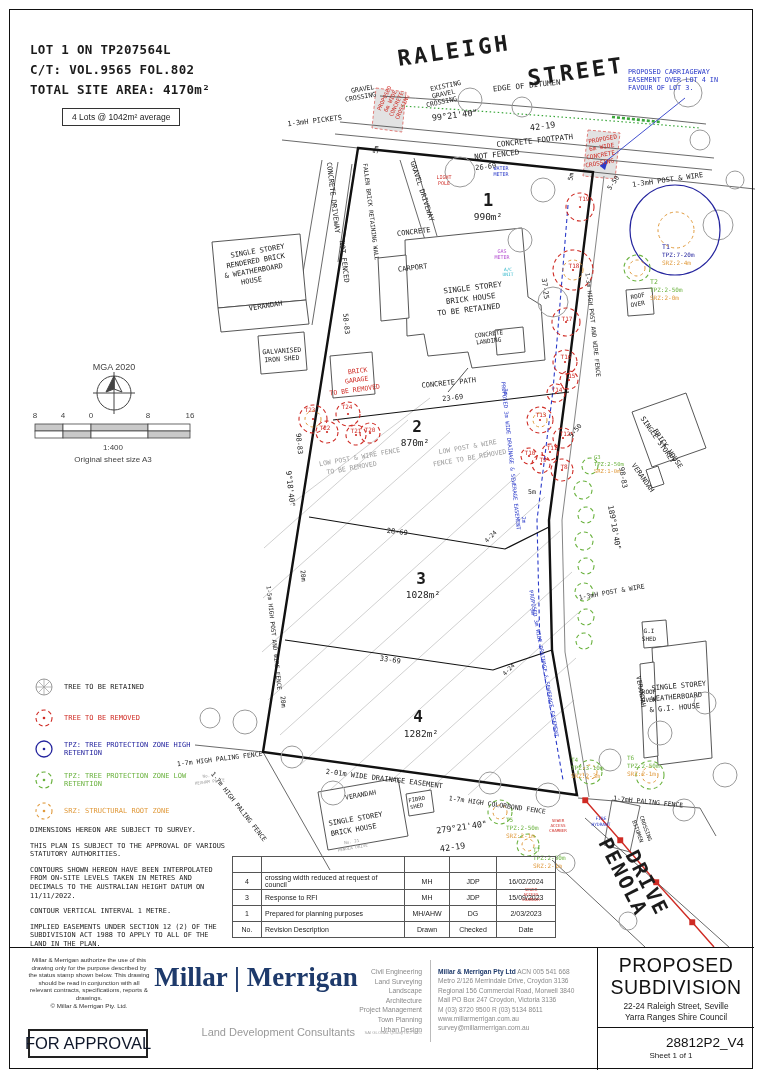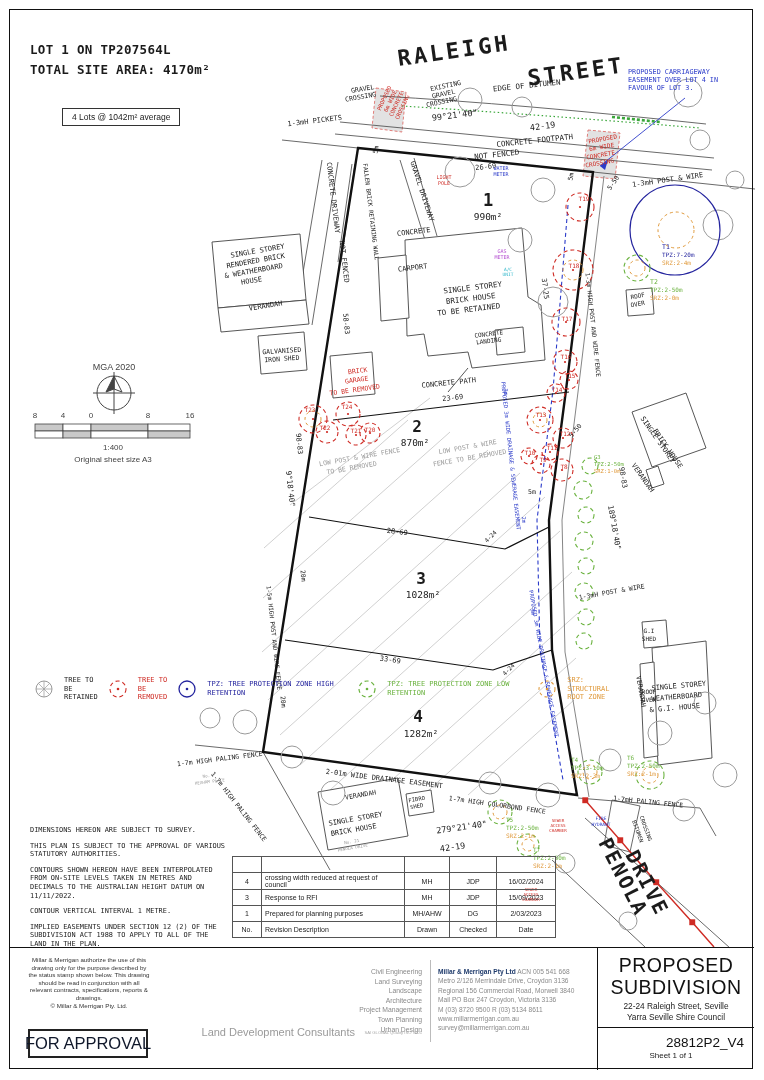--- a/index.html
+++ b/index.html
@@ -7,21 +7,21 @@
   .frame{position:absolute;left:9px;top:9px;width:744px;height:1060px;border:1.6px solid #111;box-sizing:border-box;}
   svg.plan{position:absolute;left:0;top:0;font-family:"DejaVu Sans Mono",monospace;}
   .tree-ret{fill:none;stroke:#9a9a9a;stroke-width:1;}
   .tree-rem{fill:none;stroke:#cf2b24;stroke-width:1.1;stroke-dasharray:4 3;}
   .tree-tpzh{fill:none;stroke:#24249e;stroke-width:1.2;}
   .tree-tpzl{fill:none;stroke:#6ab23e;stroke-width:1.1;stroke-dasharray:4 3;}
   .tree-srz{fill:none;stroke:#e09a3c;stroke-width:1;stroke-dasharray:3 3;}
   .abs{position:absolute;}
   .title-block{left:30px;top:40px;font-family:"DejaVu Sans Mono",monospace;font-size:12.5px;font-weight:600;line-height:20px;color:#1b1b1b;letter-spacing:.3px;white-space:nowrap;}
   .lots-box{left:62px;top:108px;border:1px solid #333;padding:3px 9px;font-size:8.5px;color:#222;background:#fff;white-space:nowrap;}
-  .legend{left:33px;top:676px;width:185px;display:flex;gap:9px;font-family:"DejaVu Sans Mono",monospace;font-size:7px;line-height:8.5px;}
+  .legend{left:33px;top:676px;width:185px;display:flex;flex-direction:column;gap:9px;font-family:"DejaVu Sans Mono",monospace;font-size:7px;line-height:8.5px;}
   .legend-row{display:flex;align-items:center;gap:9px;}
   .legend-row svg{flex:0 0 auto;}
   .notes{left:30px;top:826px;width:197px;font-family:"DejaVu Sans Mono",monospace;font-size:6.9px;line-height:8.6px;color:#1b1b1b;}
   .notes p{margin:0 0 7px 0;}
   .rev-table{left:232px;top:856px;}
   .rev-table table{border-collapse:collapse;font-size:7px;color:#222;}
   .rev-table td{border:1px solid #555;padding:1px 3px;height:13px;text-align:center;}
   .rev-table td.desc{text-align:left;width:136px;}
   .rev-table td.no{width:22px;}
   .rev-table td.drawn{width:38px;}
@@ -417,20 +417,21 @@
         <text x="190" y="418" fill="#444" font-size="8" text-anchor="middle" font-family="&quot;Liberation Sans&quot;, sans-serif">16</text>
         <text x="113" y="450" fill="#444" font-size="8" text-anchor="middle" font-family="&quot;Liberation Sans&quot;, sans-serif">1:400</text>
         <text x="113" y="462" fill="#444" font-size="8" text-anchor="middle" font-family="&quot;Liberation Sans&quot;, sans-serif">Original sheet size A3</text>
       </g>
   </svg>
 
   <div class="frame abs"></div>
 
   <div class="title-block abs">
     <div>LOT 1 ON TP207564L</div>
+    <div>C/T: VOL.9565 FOL.802</div>
     <div>TOTAL SITE AREA: 4170m²</div>
   </div>
   <div class="lots-box abs">4 Lots @ 1042m² average</div>
 
   <div class="legend abs">
     <div class="legend-row">
       <svg width="22" height="22">
           <circle cx="11" cy="11" r="8" fill="none" stroke="#9a9a9a" stroke-width="1"></circle>
           <path d="M11,3 L11,19 M3,11 L19,11 M5.3,5.3 L16.7,16.7 M16.7,5.3 L5.3,16.7" stroke="#9a9a9a" stroke-width="0.7"></path>
         </svg>
@@ -515,20 +516,21 @@
     </tbody>
       </table>
   </div>
 
   <div class="footer-line abs"></div>
   <div class="disclaimer abs">
     <span>Millar &amp; Merrigan authorize the use of this drawing only for the purpose described by the status stamp shown below. This drawing should be read in conjunction with all relevant contracts, specifications, reports &amp; drawings.</span><br>
     <span>© Millar &amp; Merrigan Pty. Ltd.</span>
   </div>
   <div class="stamp abs">FOR APPROVAL</div>
+  <div class="logo abs">Millar | Merrigan</div>
   <div class="logo-sub abs">Land Development Consultants</div>
   <div class="services abs">
     <div>Civil Engineering</div>
     <div>Land Surveying</div>
     <div>Landscape Architecture</div>
     <div>Project Management</div>
     <div>Town Planning</div>
     <div>Urban Design</div>
   </div>
   <div class="cert abs">SAI GLOBAL   Quality ISO 9001</div>
@@ -542,18 +544,18 @@
     <div>www.millarmerrigan.com.au</div>
     <div>survey@millarmerrigan.com.au</div>
   </div>
   <div class="rightbox abs">
     <div class="rb-title">
       <div>PROPOSED</div>
       <div>SUBDIVISION</div>
     </div>
     <div class="rb-addr">
       <div>22-24 Raleigh Street, Seville</div>
-      <div>Yarra Seville Shire Council</div>
+      <div>Yarra Ranges Shire Council</div>
     </div>
     <div class="rb-num">28812P2_V4</div>
     <div class="rb-sheet">Sheet 1 of 1</div>
   </div>
 </div>
 
 </body></html>

